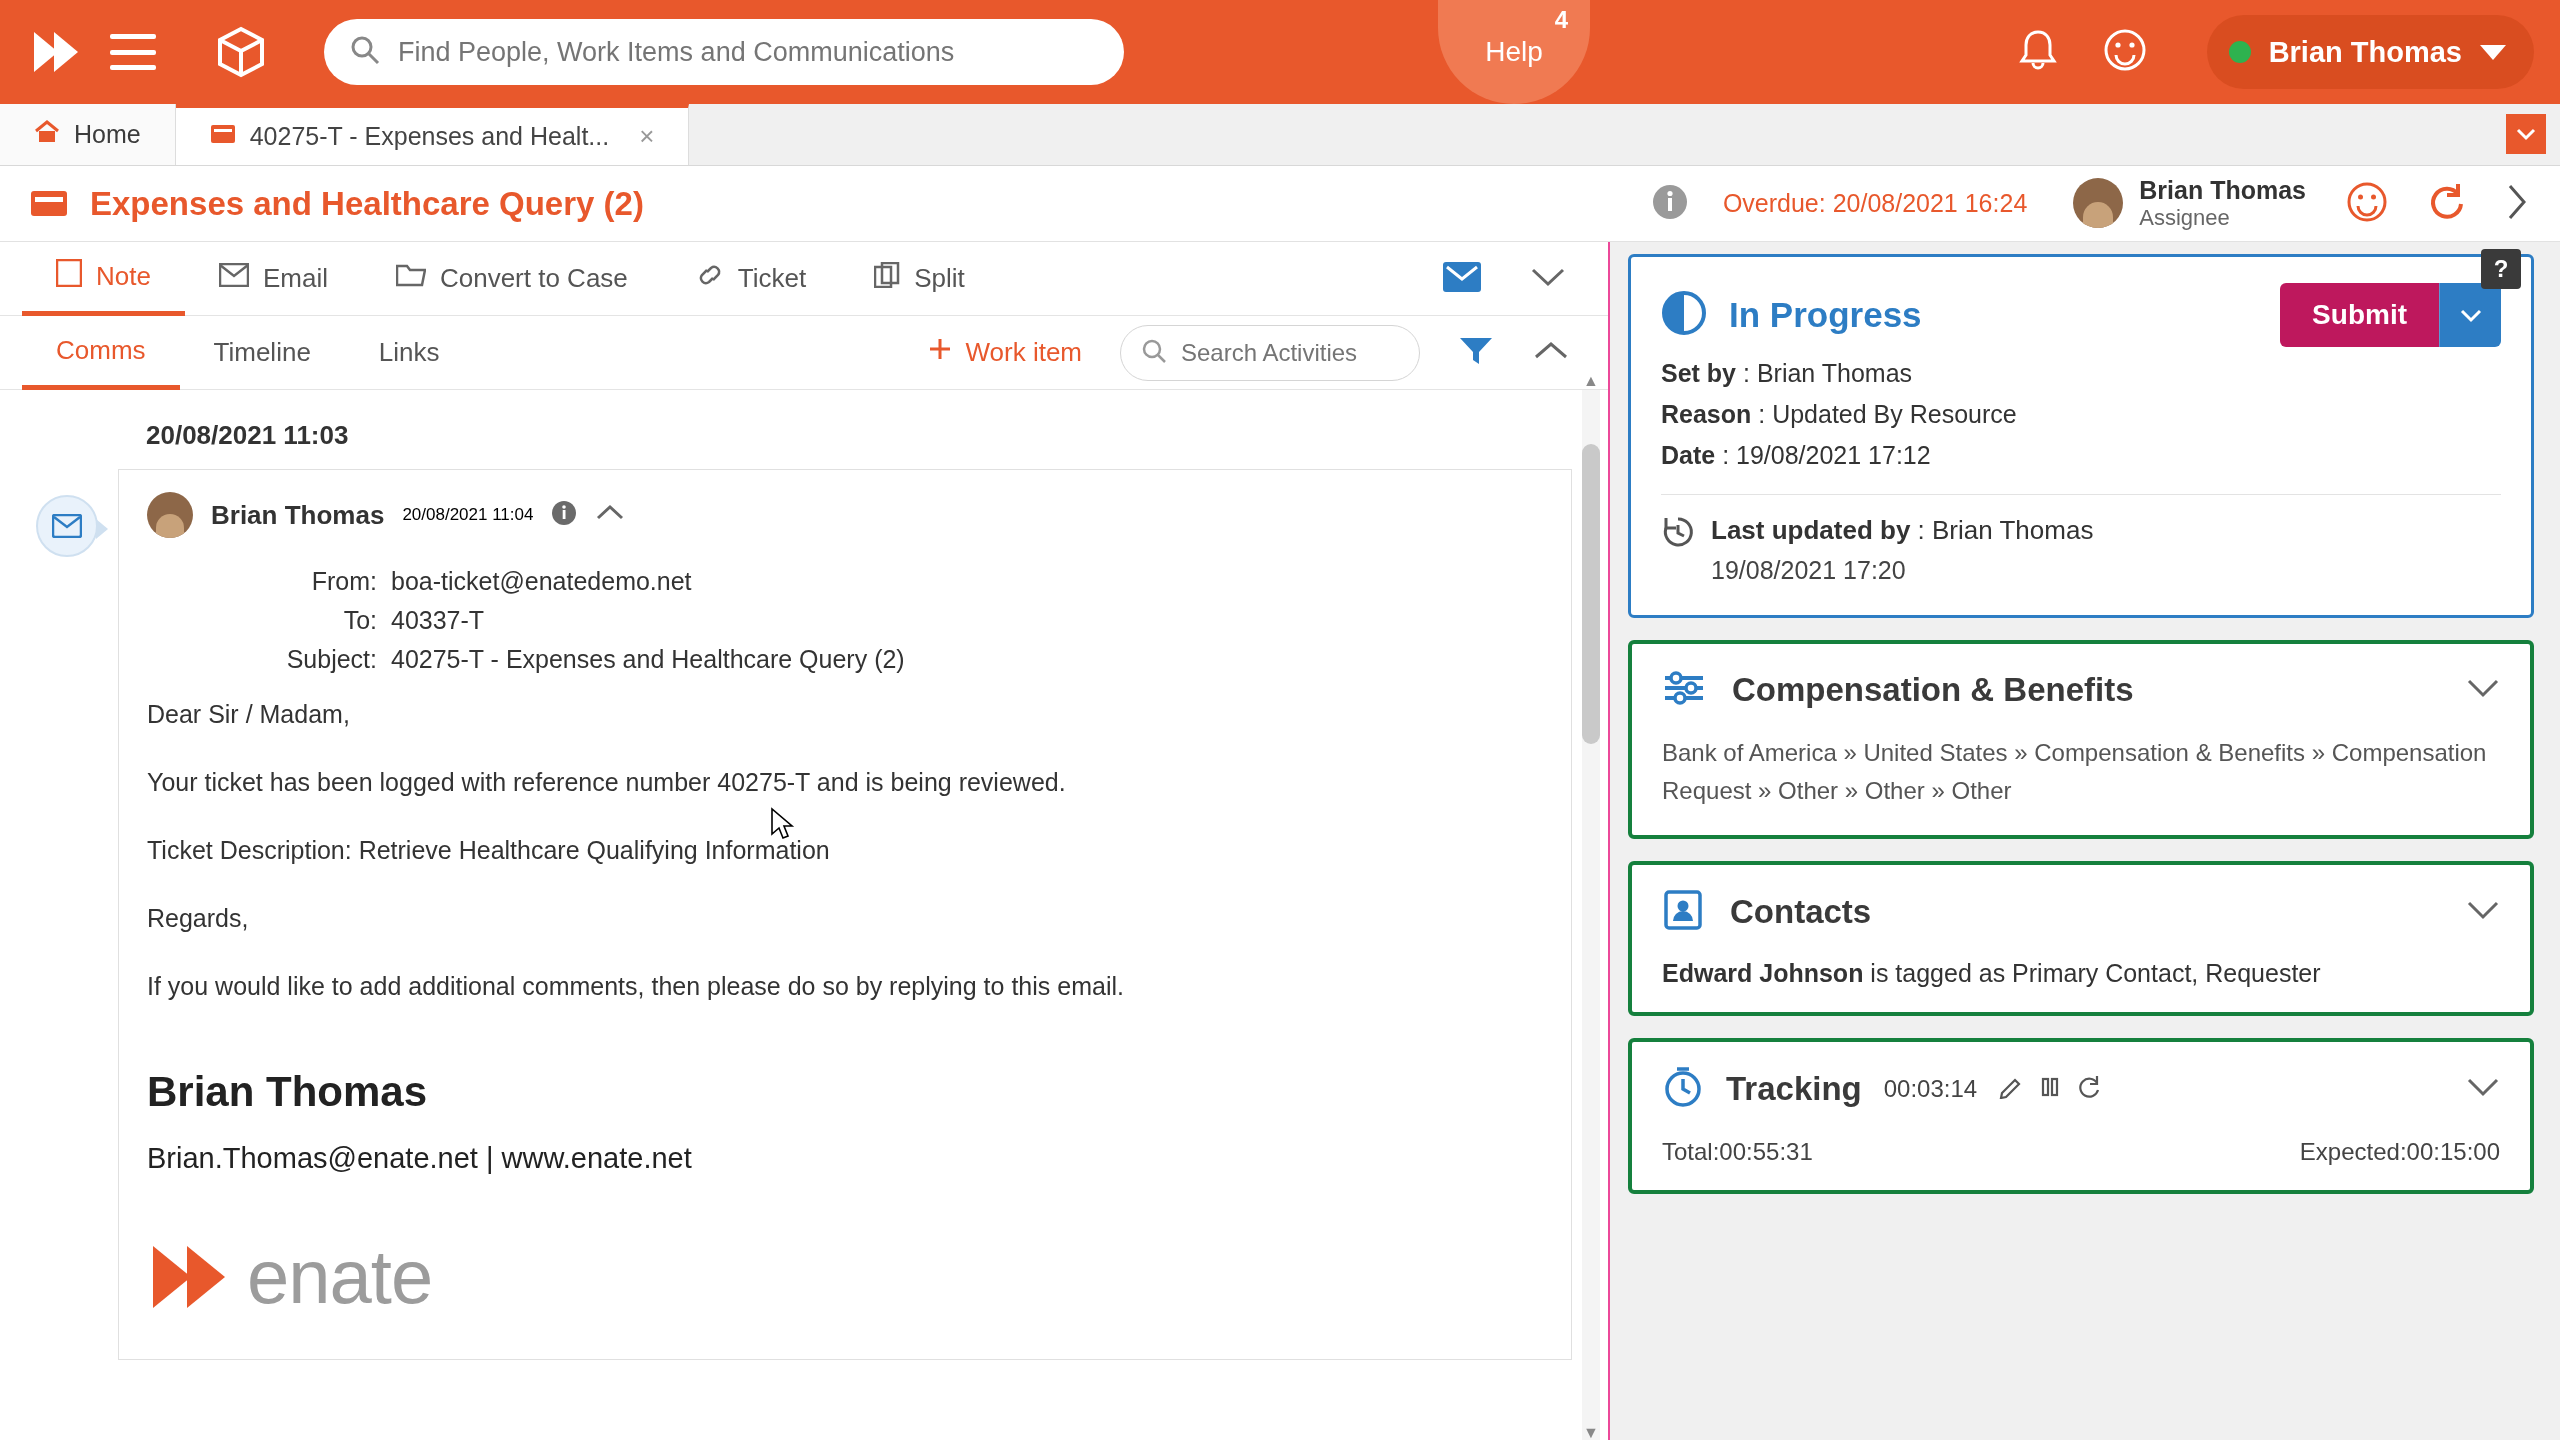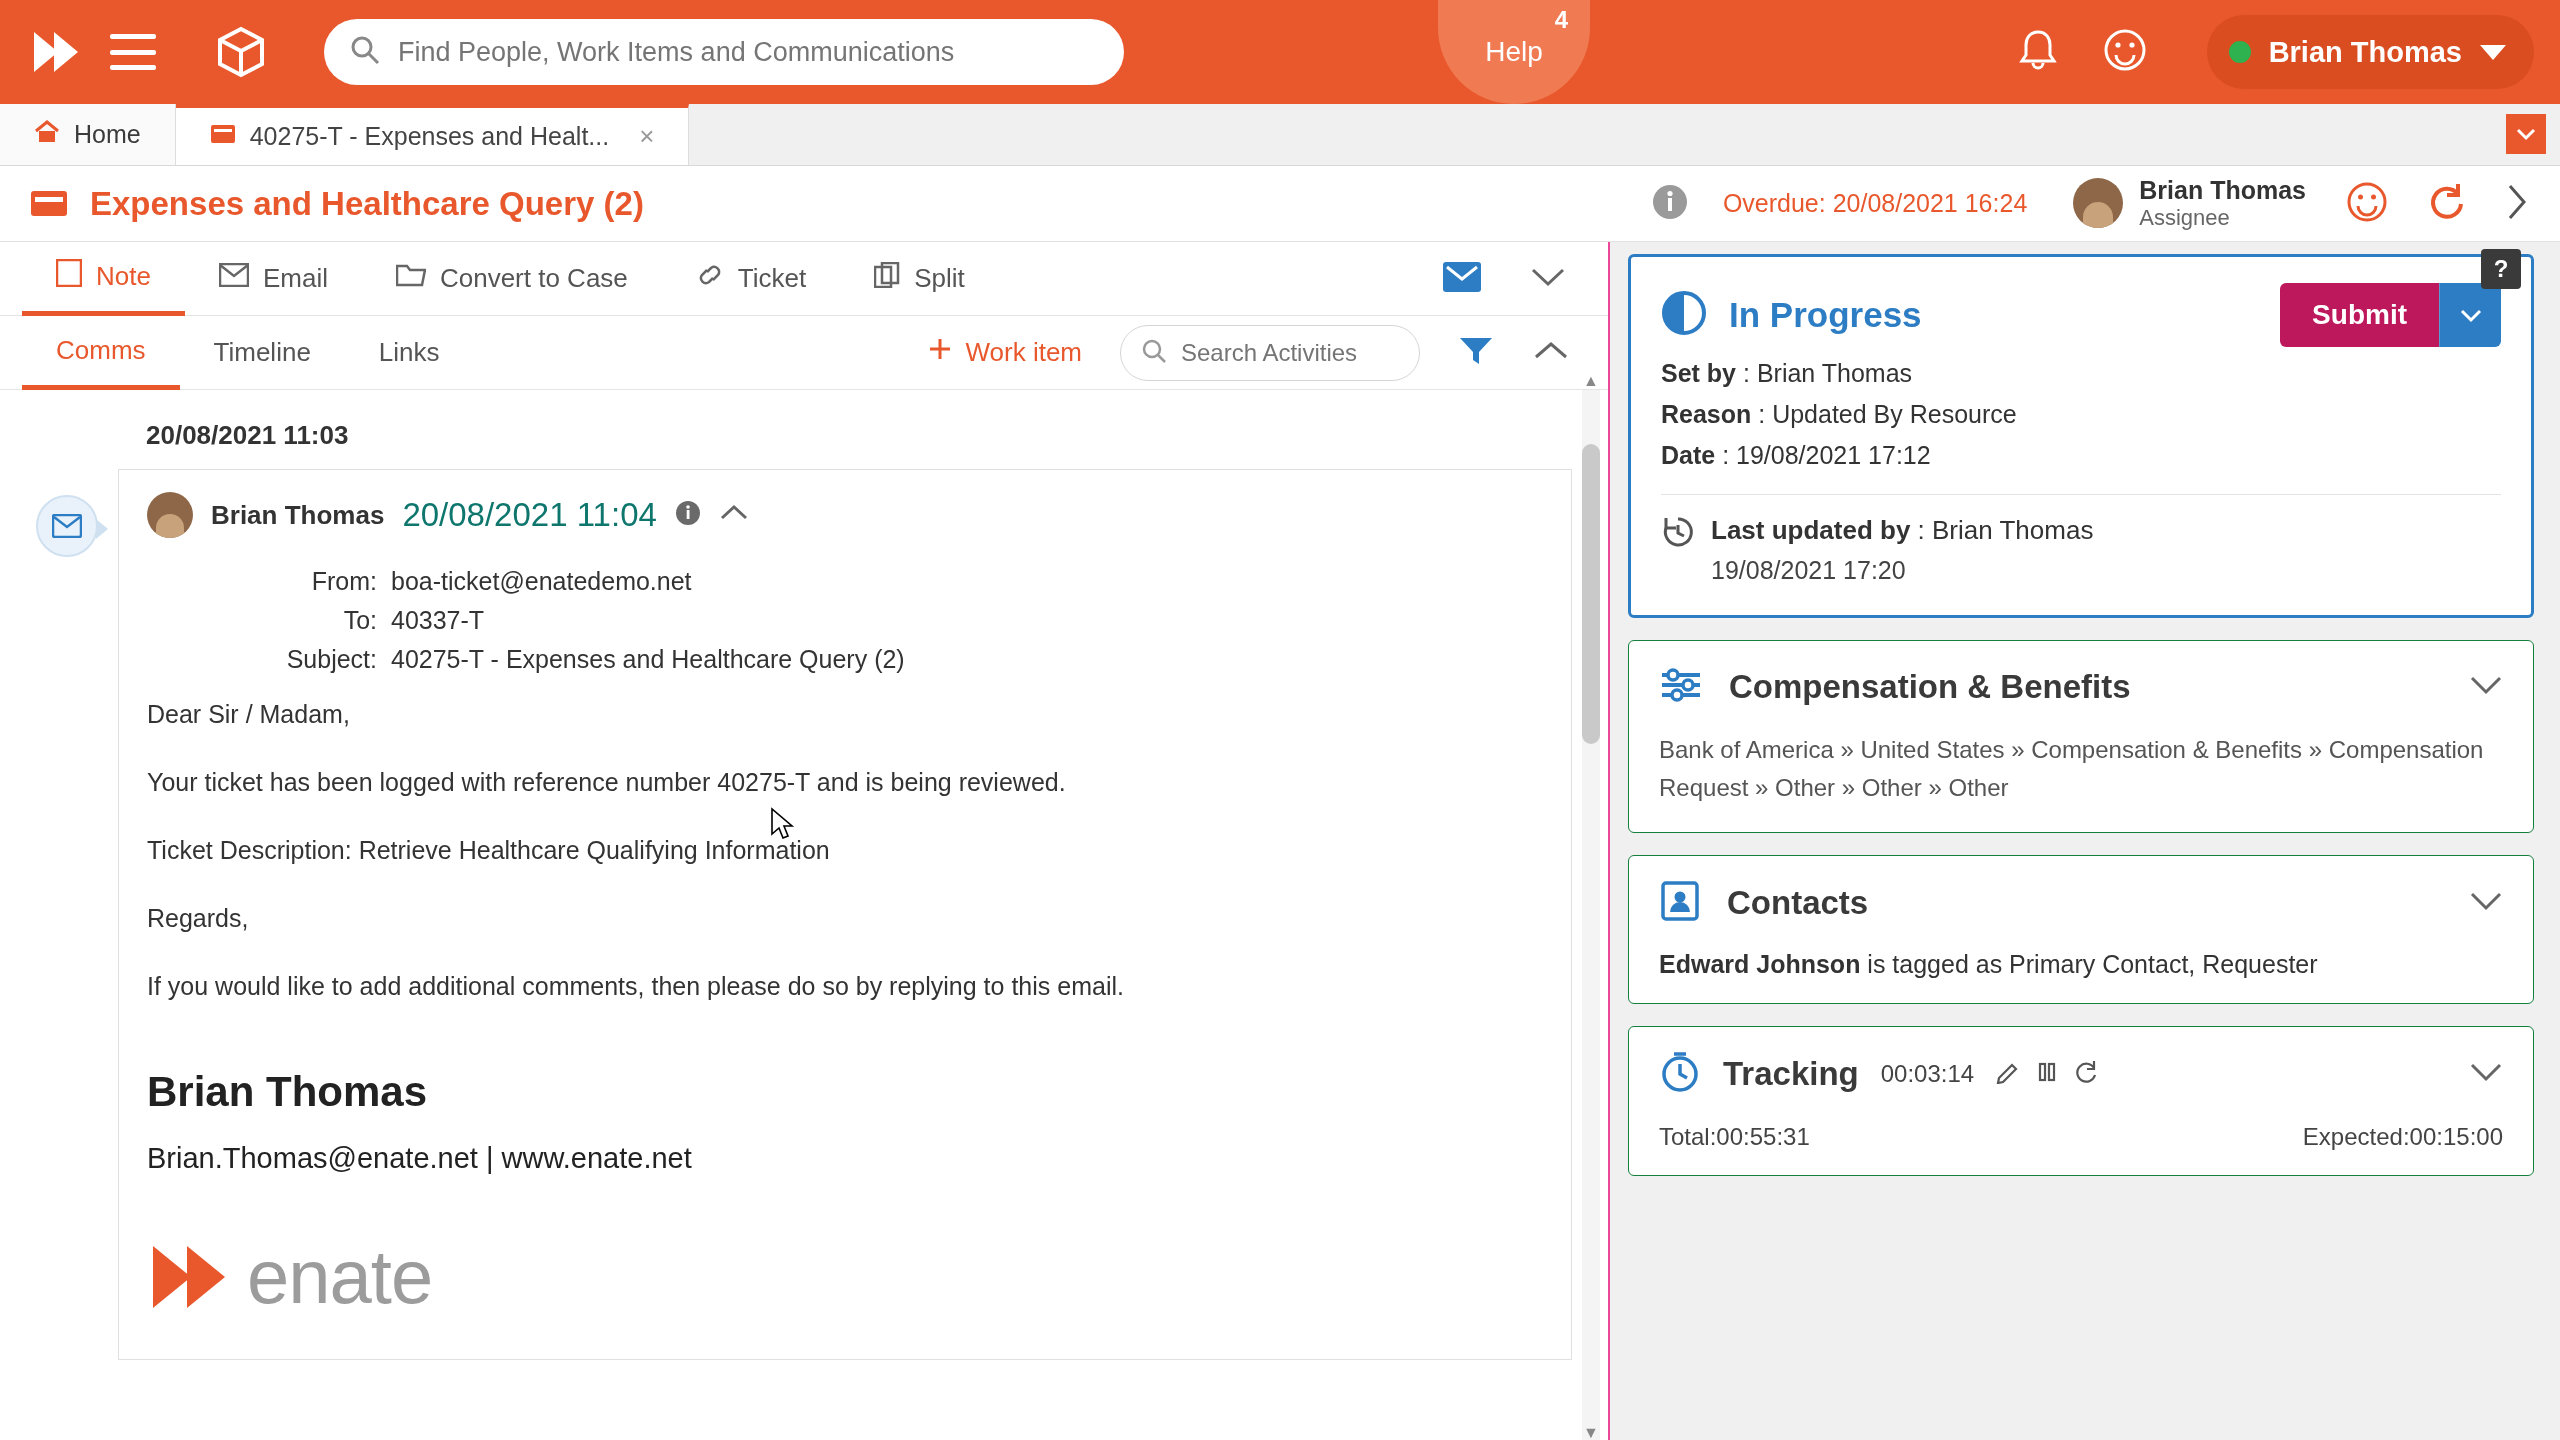--- a/index.html
+++ b/index.html
@@ -128,39 +128,39 @@
   }
   .mail-bubble::after {
     content: ""; position: absolute; right: -12px; top: 22px;
     border-top: 10px solid transparent; border-bottom: 10px solid transparent; border-left: 12px solid #cfe0f0;
   }
   .msg-card { flex: 1; border: 1px solid #e0e0e0; background: #fff; padding: 22px 28px; }
   .msg-head { display: flex; align-items: center; gap: 18px; }
   .msg-avatar { width: 46px; height: 46px; border-radius: 50%; background:#8d6748; position:relative; overflow:hidden;}
   .msg-avatar::after { content:""; position:absolute; left:9px; top:22px; width:28px; height:28px; border-radius:50% 50% 0 0; background:#c8a27a;}
   .msg-name { font-size: 26px; font-weight: bold; color: #333; }
-  .msg-time { font-size: 33px; color: #0f766e; }
+  .msg-time { font-size: 17px; color: #000000; }
   .fields { margin: 24px 0 6px 104px; font-size: 25px; color: #333; line-height: 1.55; }
   .fields .lbl { display: inline-block; width: 126px; text-align: right; margin-right: 14px; color: #333; }
   .mbody { font-size: 25px; color: #333; line-height: 1.6; margin-top: 16px; }
   .mbody p { margin: 0 0 28px 0; }
   .sig-name { font-size: 42px; font-weight: bold; color: #222; margin-top: 52px; }
   .sig-contact { font-size: 29px; color: #222; margin-top: 10px; }
   .enate-logo { margin-top: 34px; display: flex; align-items: center; gap: 16px;}
   .enate-word { font-size: 76px; color: #9c9c9c; letter-spacing: -1px; }
 
   
   .scroll-track {
     position: absolute; right: 8px; top: 148px; width: 18px; height: calc(100% - 148px); background: #f4f4f4;
   }
   .scroll-thumb { width: 18px; height: 300px; background: #c9c9c9; border-radius: 9px; margin-top: 54px; }
   .scroll-arrow { position: absolute; left: 0; width: 18px; text-align: center; color: #888; font-size: 16px; }
 
   
-  .card { background: #fff; border: 1px solid #15803d; border-radius: 6px; margin-bottom: 22px; padding: 24px 30px; position: relative; }
+  .card { background: #fff; border: 4px solid #15803d; border-radius: 6px; margin-bottom: 22px; padding: 24px 30px; position: relative; }
   .card.status { border: 3px solid #2d7dc4; padding: 26px 30px 30px 30px; }
   .q-badge {
     position: absolute; top: -8px; right: 10px; width: 40px; height: 40px; background: #3a3a3a; color: #fff;
     font-size: 24px; font-weight: bold; display: flex; align-items: center; justify-content: center; border-radius: 4px;
   }
   .status-head { display: flex; align-items: center; gap: 22px; }
   .status-title { font-size: 35px; color: #2d7dc4; font-weight: bold; }
   .submit-grp { margin-left: auto; display: flex; align-items: stretch; }
   .submit-btn {
     background: #be185d; color: #fff; font-size: 28px; font-weight: bold; padding: 16px 32px;

